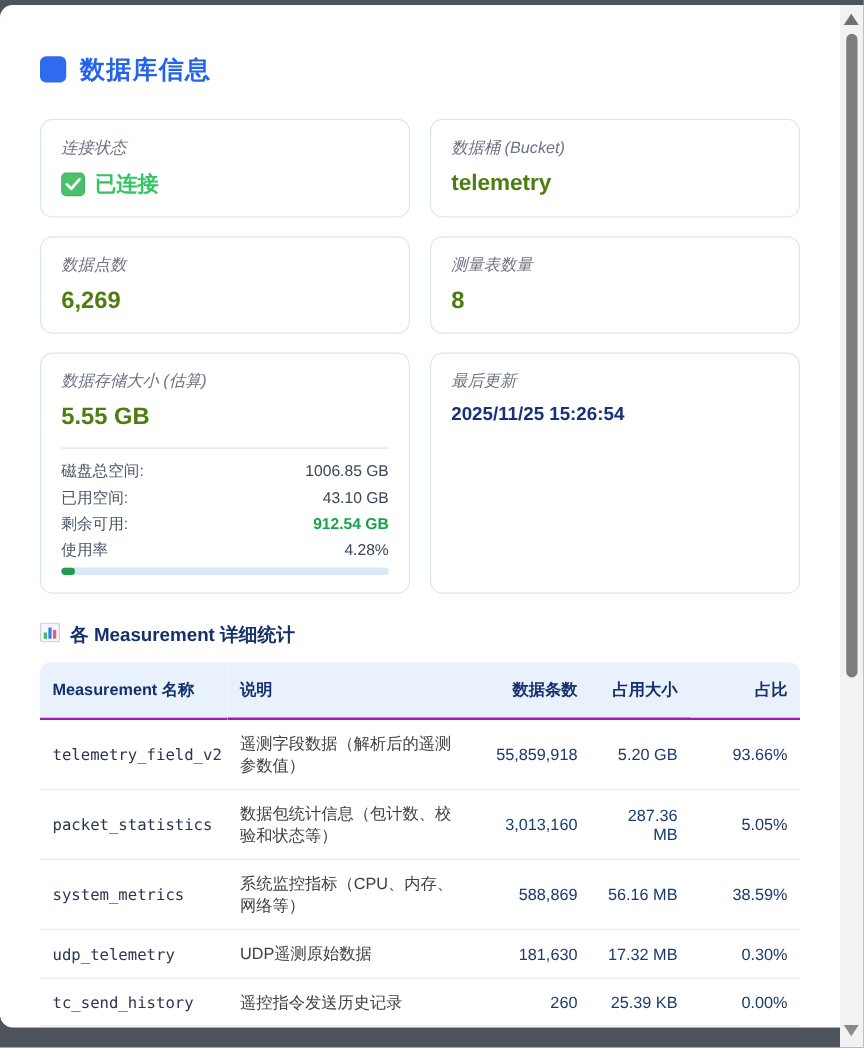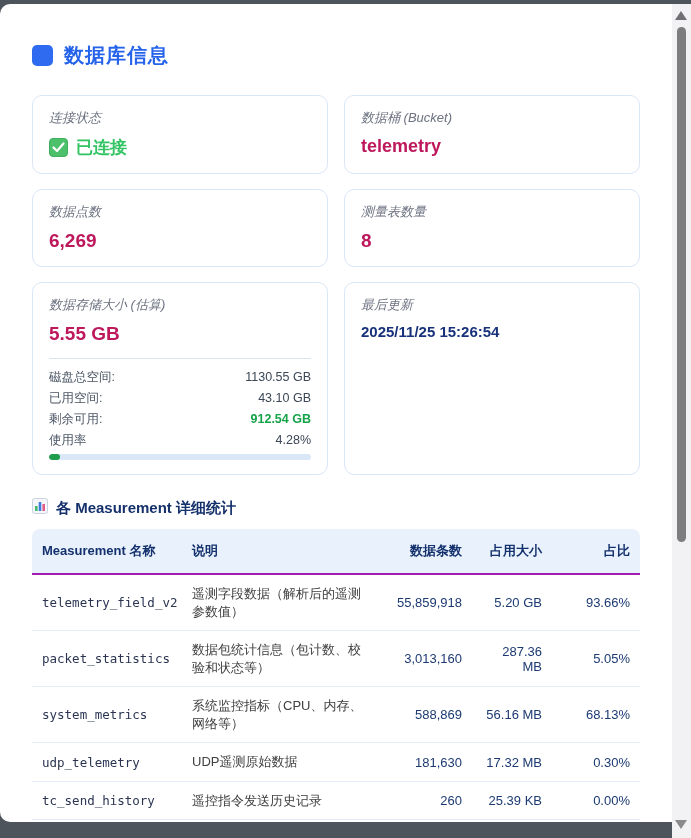--- a/index.html
+++ b/index.html
@@ -20,21 +20,21 @@
   .title-square{ width:21px; height:21px; background:#2f6bf0; border-radius:5px; flex:0 0 auto; }
   .page-title{ font-size:20px; font-weight:bold; color:#2563eb; letter-spacing:1px; }
 
   
   .cards-grid{ display:grid; grid-template-columns:1fr 1fr; gap:15px 16px; }
   .card{
     background:#fff; border:1px solid #d9e6f5; border-radius:10px;
     padding:13px 16px 14px 16px;
   }
   .card-label{ font-size:13px; color:#6c7280; margin-bottom:9px;font-style:italic; }
-  .card-value{ font-size:19px; font-weight:bold; color:#be185d; }
+  .card-value{ font-size:19px; font-weight:bold; color:#4d7c0f; }
   .value-row{ display:flex; align-items:center; gap:8px; }
   .check-box{
     width:19px; height:19px; border-radius:4px; background:#4cc06a;
     display:flex; align-items:center; justify-content:center; flex:0 0 auto;
     border:1px solid #3eaf5c;
   }
   .check-box svg{ display:block; }
   .connected-text{ font-size:17px; font-weight:bold; color:#33c463; }
   .bucket-value{ font-size:18px; }
   .update-value{ font-size:15px; font-weight:bold; color:#17327b; }
@@ -116,21 +116,21 @@
         <div class="card-value">8</div>
       </div>
 
       <div class="card">
         <div class="card-label">数据存储大小 (估算)</div>
         <div class="card-value">5.55 GB</div>
         <div class="divider"></div>
         <div id="storage-details">
             <div class="detail-row">
               <span class="detail-label">磁盘总空间:</span>
-              <span class="detail-value">1130.55 GB</span>
+              <span class="detail-value">1006.85 GB</span>
             </div>
             <div class="detail-row">
               <span class="detail-label">已用空间:</span>
               <span class="detail-value">43.10 GB</span>
             </div>
             <div class="detail-row">
               <span class="detail-label">剩余可用:</span>
               <span class="detail-value green">912.54 GB</span>
             </div>
             <div class="detail-row">
@@ -193,21 +193,21 @@
               <td class="desc">数据包统计信息（包计数、校验和状态等）</td>
               <td class="num">3,013,160</td>
               <td class="num">287.36 MB</td>
               <td class="num">5.05%</td>
             </tr>
             <tr>
               <td class="name">system_metrics</td>
               <td class="desc">系统监控指标（CPU、内存、网络等）</td>
               <td class="num">588,869</td>
               <td class="num">56.16 MB</td>
-              <td class="num">68.13%</td>
+              <td class="num">38.59%</td>
             </tr>
             <tr>
               <td class="name">udp_telemetry</td>
               <td class="desc">UDP遥测原始数据</td>
               <td class="num">181,630</td>
               <td class="num">17.32 MB</td>
               <td class="num">0.30%</td>
             </tr>
             <tr>
               <td class="name">tc_send_history</td>

